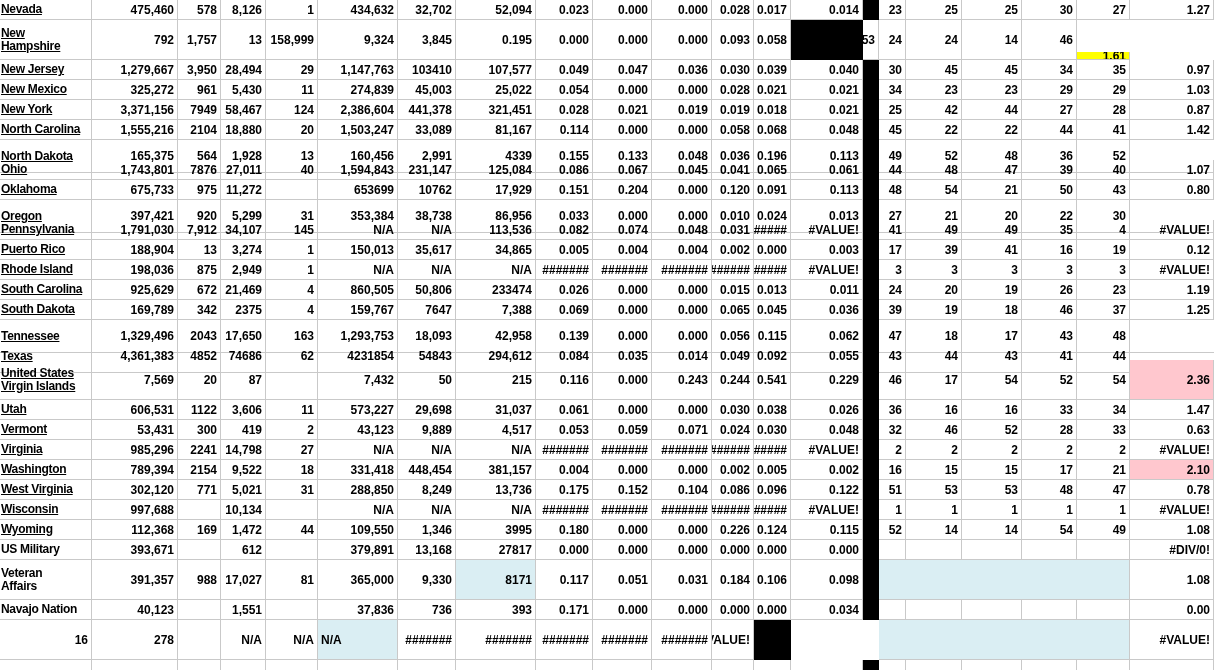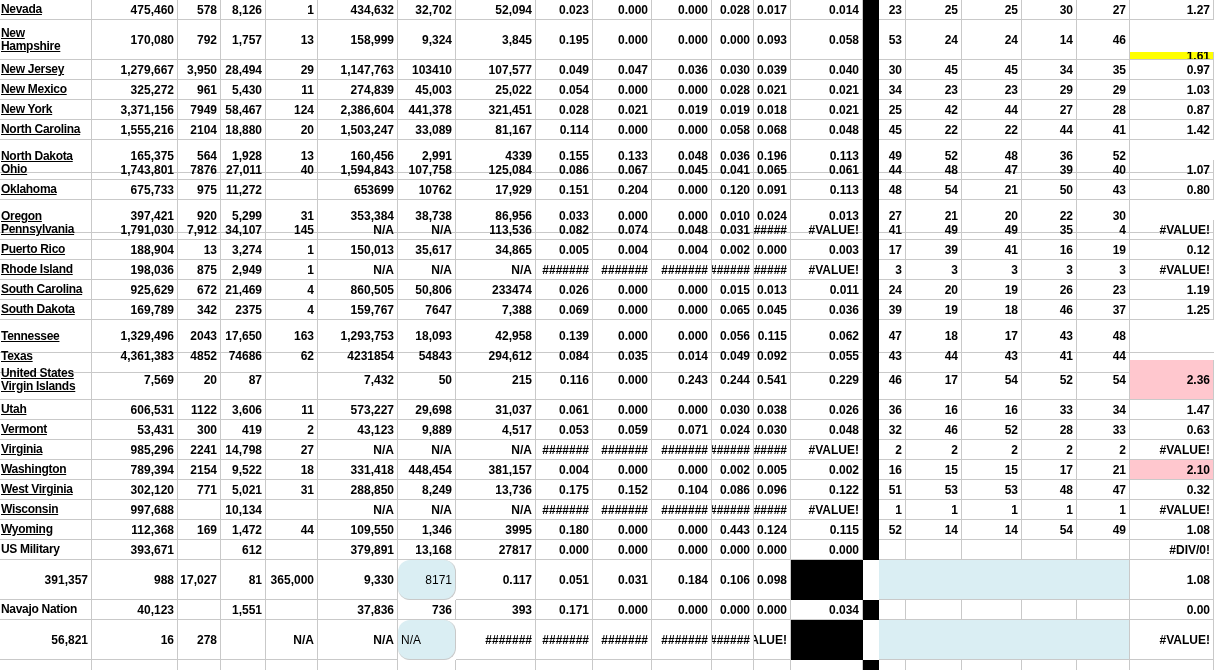--- a/index.html
+++ b/index.html
@@ -16,21 +16,21 @@
   .row.filler{height:10px;}
   .cell{box-sizing:border-box;position:relative;overflow:hidden;white-space:nowrap;
         border-right:1px solid var(--grid);border-bottom:1px solid var(--grid);
         display:flex;align-items:center;justify-content:flex-end;padding:0 3px;}
   .filler .cell{border-bottom:none;}
   .cell.name{flex-direction:column;align-items:flex-start;justify-content:center;
              padding:0 1px;line-height:13px;letter-spacing:-0.3px;}
   .nline{white-space:nowrap;}
   .nline.u{text-decoration:underline;}
   .cell.left{justify-content:flex-start;}
-  .cell.plain{font-weight:normal;border-radius:12px;}
+  .cell.plain{font-weight:bold;}
   .cell.bluefill{background:var(--blue);}
   .cell.yellow{background:var(--yellow);margin-top:32px;}
   .cell.pink{background:var(--pink);}
   .cell.bar{background:var(--bar);border-right:none;border-bottom:1px solid var(--bar);padding:0;}
   .cell.merged{grid-column:16 / span 5;background:var(--blue);}
 </style>
 </head>
 <body>
 
 <div class="sheet">
@@ -57,21 +57,20 @@
       <div class="cell num">25</div>
       <div class="cell num">30</div>
       <div class="cell num">27</div>
       <div class="cell num">1.27</div>
     </div>
     <div class="row double">
       <div class="cell name">
         <div class="nline u">New</div>
         <div class="nline u">Hampshire</div>
       </div>
-      <div class="cell num">170,080</div>
       <div class="cell num">792</div>
       <div class="cell num">1,757</div>
       <div class="cell num">13</div>
       <div class="cell num">158,999</div>
       <div class="cell num">9,324</div>
       <div class="cell num">3,845</div>
       <div class="cell num">0.195</div>
       <div class="cell num">0.000</div>
       <div class="cell num">0.000</div>
       <div class="cell num">0.000</div>
@@ -212,21 +211,21 @@
     </div>
     <div class="row">
       <div class="cell name">
         <div class="nline u">Ohio</div>
       </div>
       <div class="cell num">1,743,801</div>
       <div class="cell num">7876</div>
       <div class="cell num">27,011</div>
       <div class="cell num">40</div>
       <div class="cell num">1,594,843</div>
-      <div class="cell num">107,758</div>
+      <div class="cell num">231,147</div>
       <div class="cell num">125,084</div>
       <div class="cell num">0.086</div>
       <div class="cell num">0.067</div>
       <div class="cell num">0.045</div>
       <div class="cell num">0.041</div>
       <div class="cell num">0.065</div>
       <div class="cell num">0.061</div>
       <div class="cell bar"></div>
       <div class="cell num">44</div>
       <div class="cell num">48</div>
@@ -602,21 +601,21 @@
       <div class="cell num">0.104</div>
       <div class="cell num">0.086</div>
       <div class="cell num">0.096</div>
       <div class="cell num">0.122</div>
       <div class="cell bar"></div>
       <div class="cell num">51</div>
       <div class="cell num">53</div>
       <div class="cell num">53</div>
       <div class="cell num">48</div>
       <div class="cell num">47</div>
-      <div class="cell num">0.32</div>
+      <div class="cell num">0.78</div>
     </div>
     <div class="row">
       <div class="cell name">
         <div class="nline u">Wisconsin</div>
       </div>
       <div class="cell num">997,688</div>
       <div class="cell num"></div>
       <div class="cell num">10,134</div>
       <div class="cell num"></div>
       <div class="cell num">N/A</div>
@@ -643,21 +642,21 @@
       <div class="cell num">112,368</div>
       <div class="cell num">169</div>
       <div class="cell num">1,472</div>
       <div class="cell num">44</div>
       <div class="cell num">109,550</div>
       <div class="cell num">1,346</div>
       <div class="cell num">3995</div>
       <div class="cell num">0.180</div>
       <div class="cell num">0.000</div>
       <div class="cell num">0.000</div>
-      <div class="cell num">0.443</div>
+      <div class="cell num">0.226</div>
       <div class="cell num">0.124</div>
       <div class="cell num">0.115</div>
       <div class="cell bar"></div>
       <div class="cell num">52</div>
       <div class="cell num">14</div>
       <div class="cell num">14</div>
       <div class="cell num">54</div>
       <div class="cell num">49</div>
       <div class="cell num">1.08</div>
     </div>
@@ -680,20 +679,24 @@
       <div class="cell num">0.000</div>
       <div class="cell bar"></div>
       <div class="cell num"></div>
       <div class="cell num"></div>
       <div class="cell num"></div>
       <div class="cell num"></div>
       <div class="cell num"></div>
       <div class="cell num">#DIV/0!</div>
     </div>
     <div class="row double">
+      <div class="cell name">
+        <div class="nline">Veteran</div>
+        <div class="nline">Affairs</div>
+      </div>
       <div class="cell num">391,357</div>
       <div class="cell num">988</div>
       <div class="cell num">17,027</div>
       <div class="cell num">81</div>
       <div class="cell num">365,000</div>
       <div class="cell num">9,330</div>
       <div class="cell num bluefill plain">8171</div>
       <div class="cell num">0.117</div>
       <div class="cell num">0.051</div>
       <div class="cell num">0.031</div>
@@ -723,21 +726,20 @@
       <div class="cell num">0.034</div>
       <div class="cell bar"></div>
       <div class="cell num"></div>
       <div class="cell num"></div>
       <div class="cell num"></div>
       <div class="cell num"></div>
       <div class="cell num"></div>
       <div class="cell num">0.00</div>
     </div>
     <div class="row double">
-      <div class="cell num">56,821</div>
       <div class="cell num">16</div>
       <div class="cell num">278</div>
       <div class="cell num"></div>
       <div class="cell num">N/A</div>
       <div class="cell num">N/A</div>
       <div class="cell num bluefill left plain">N/A</div>
       <div class="cell num">#######</div>
       <div class="cell num">#######</div>
       <div class="cell num">#######</div>
       <div class="cell num">#######</div>

